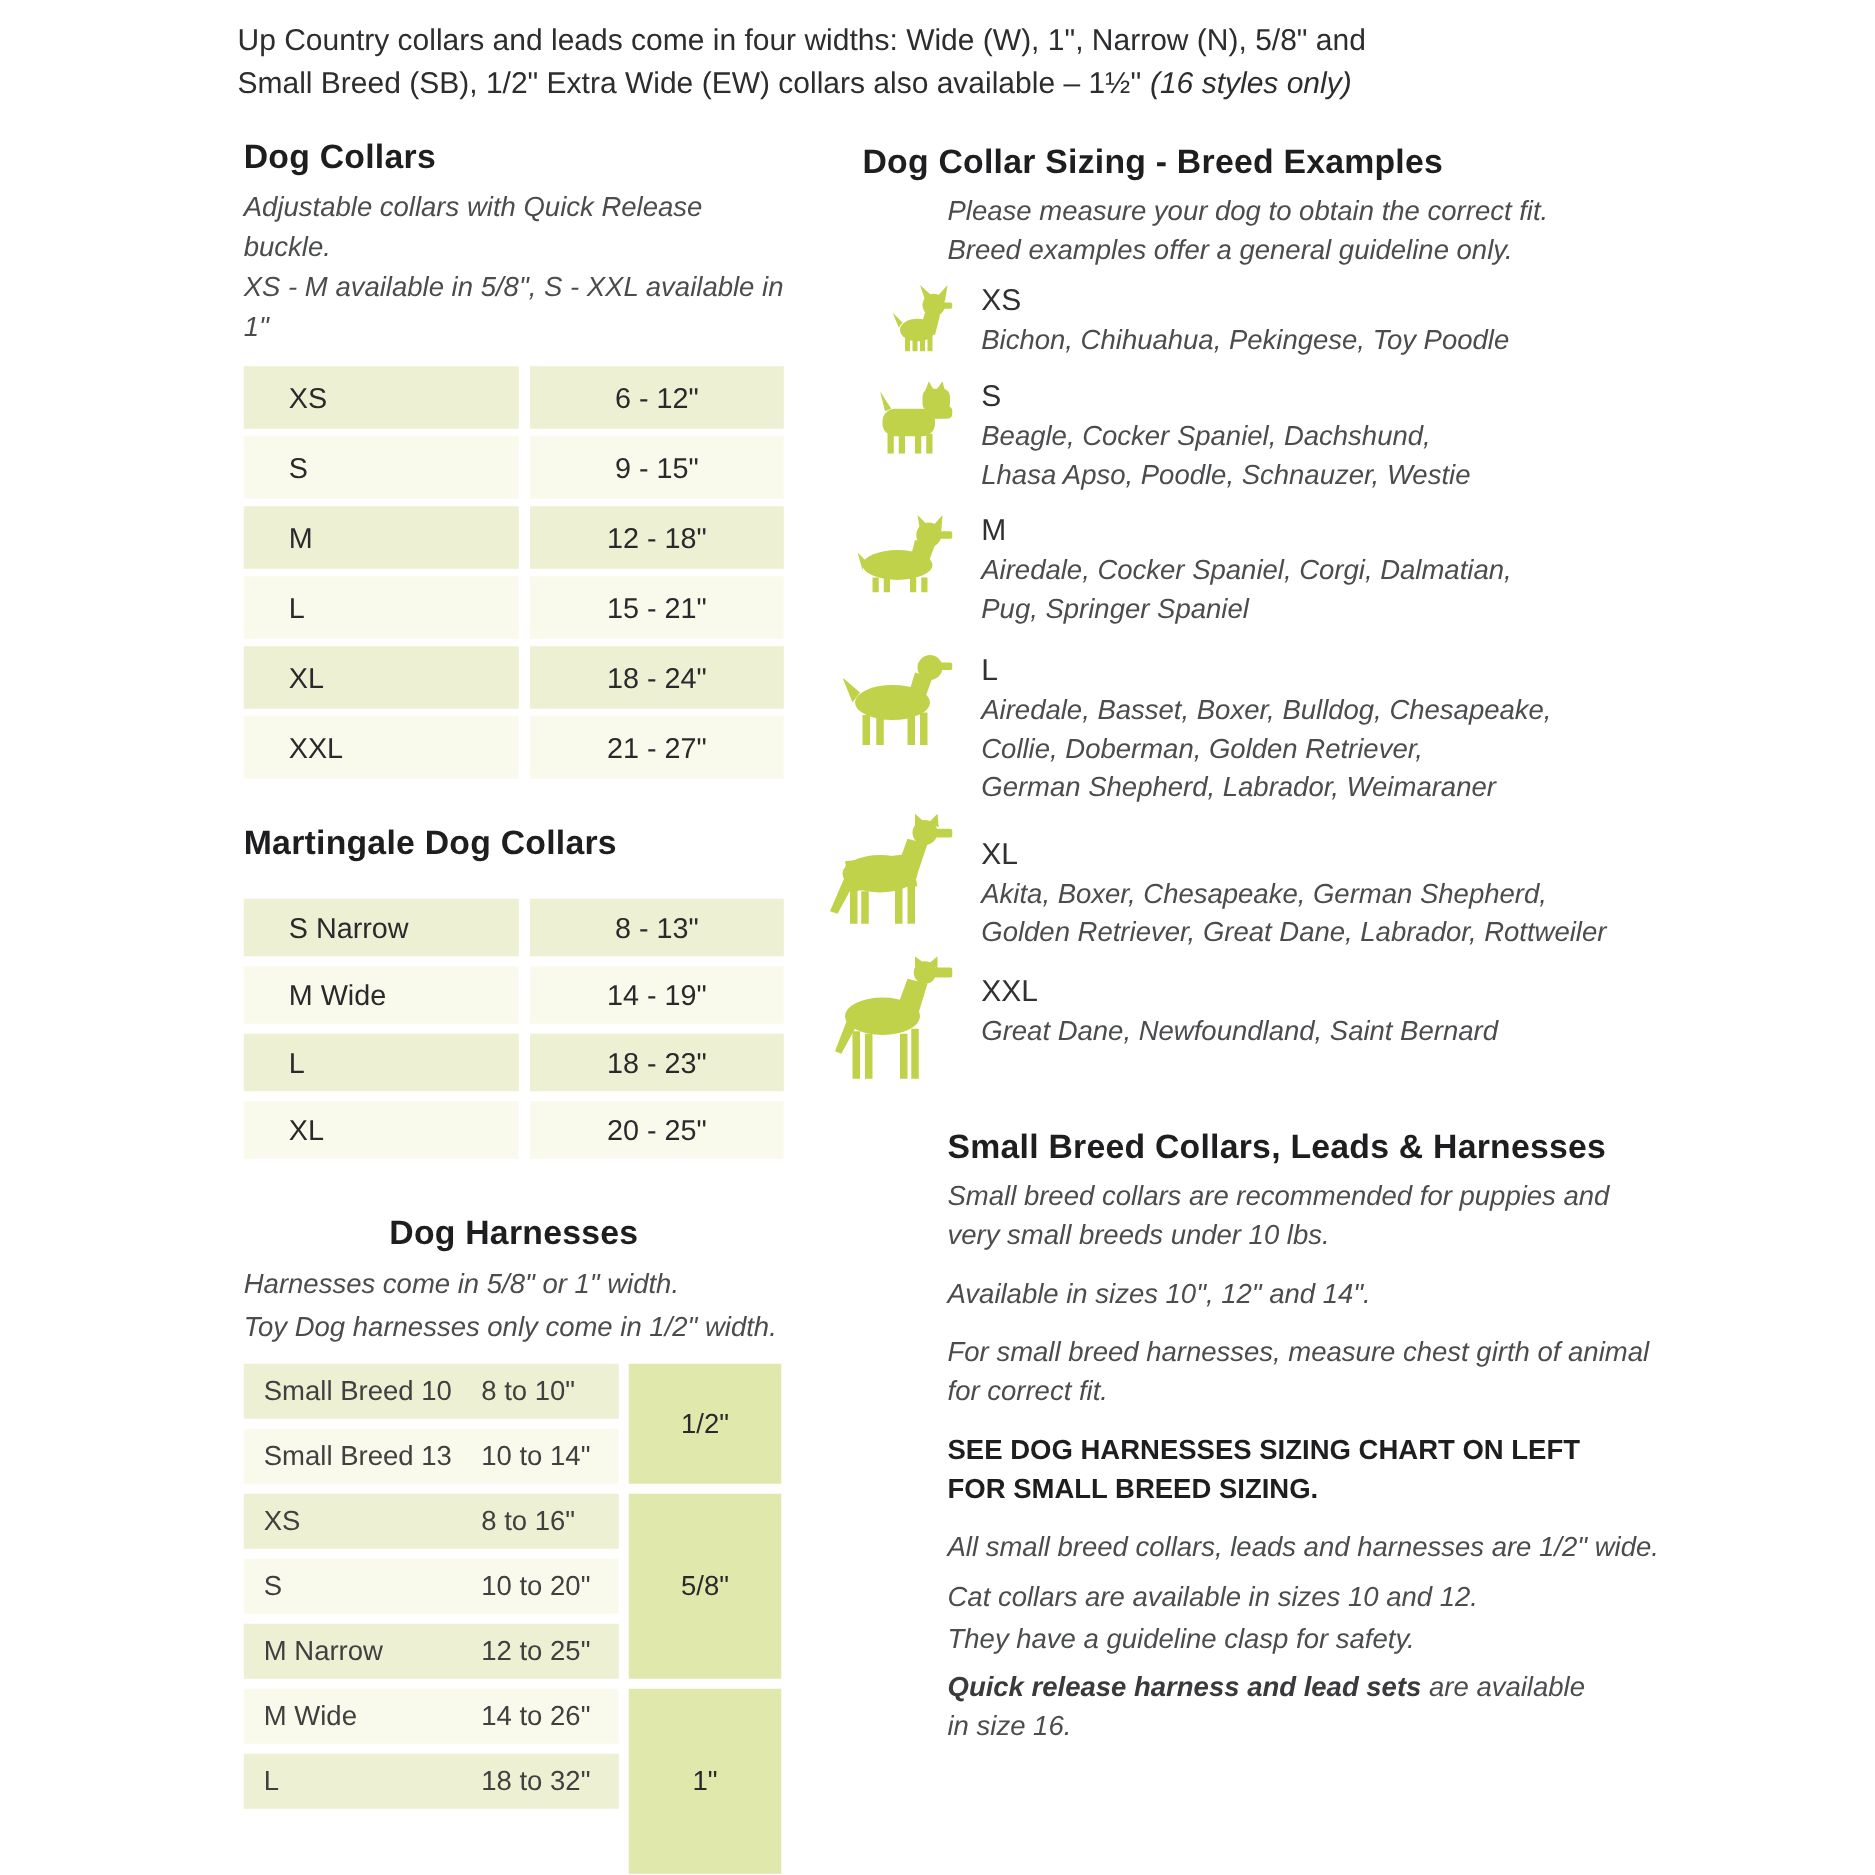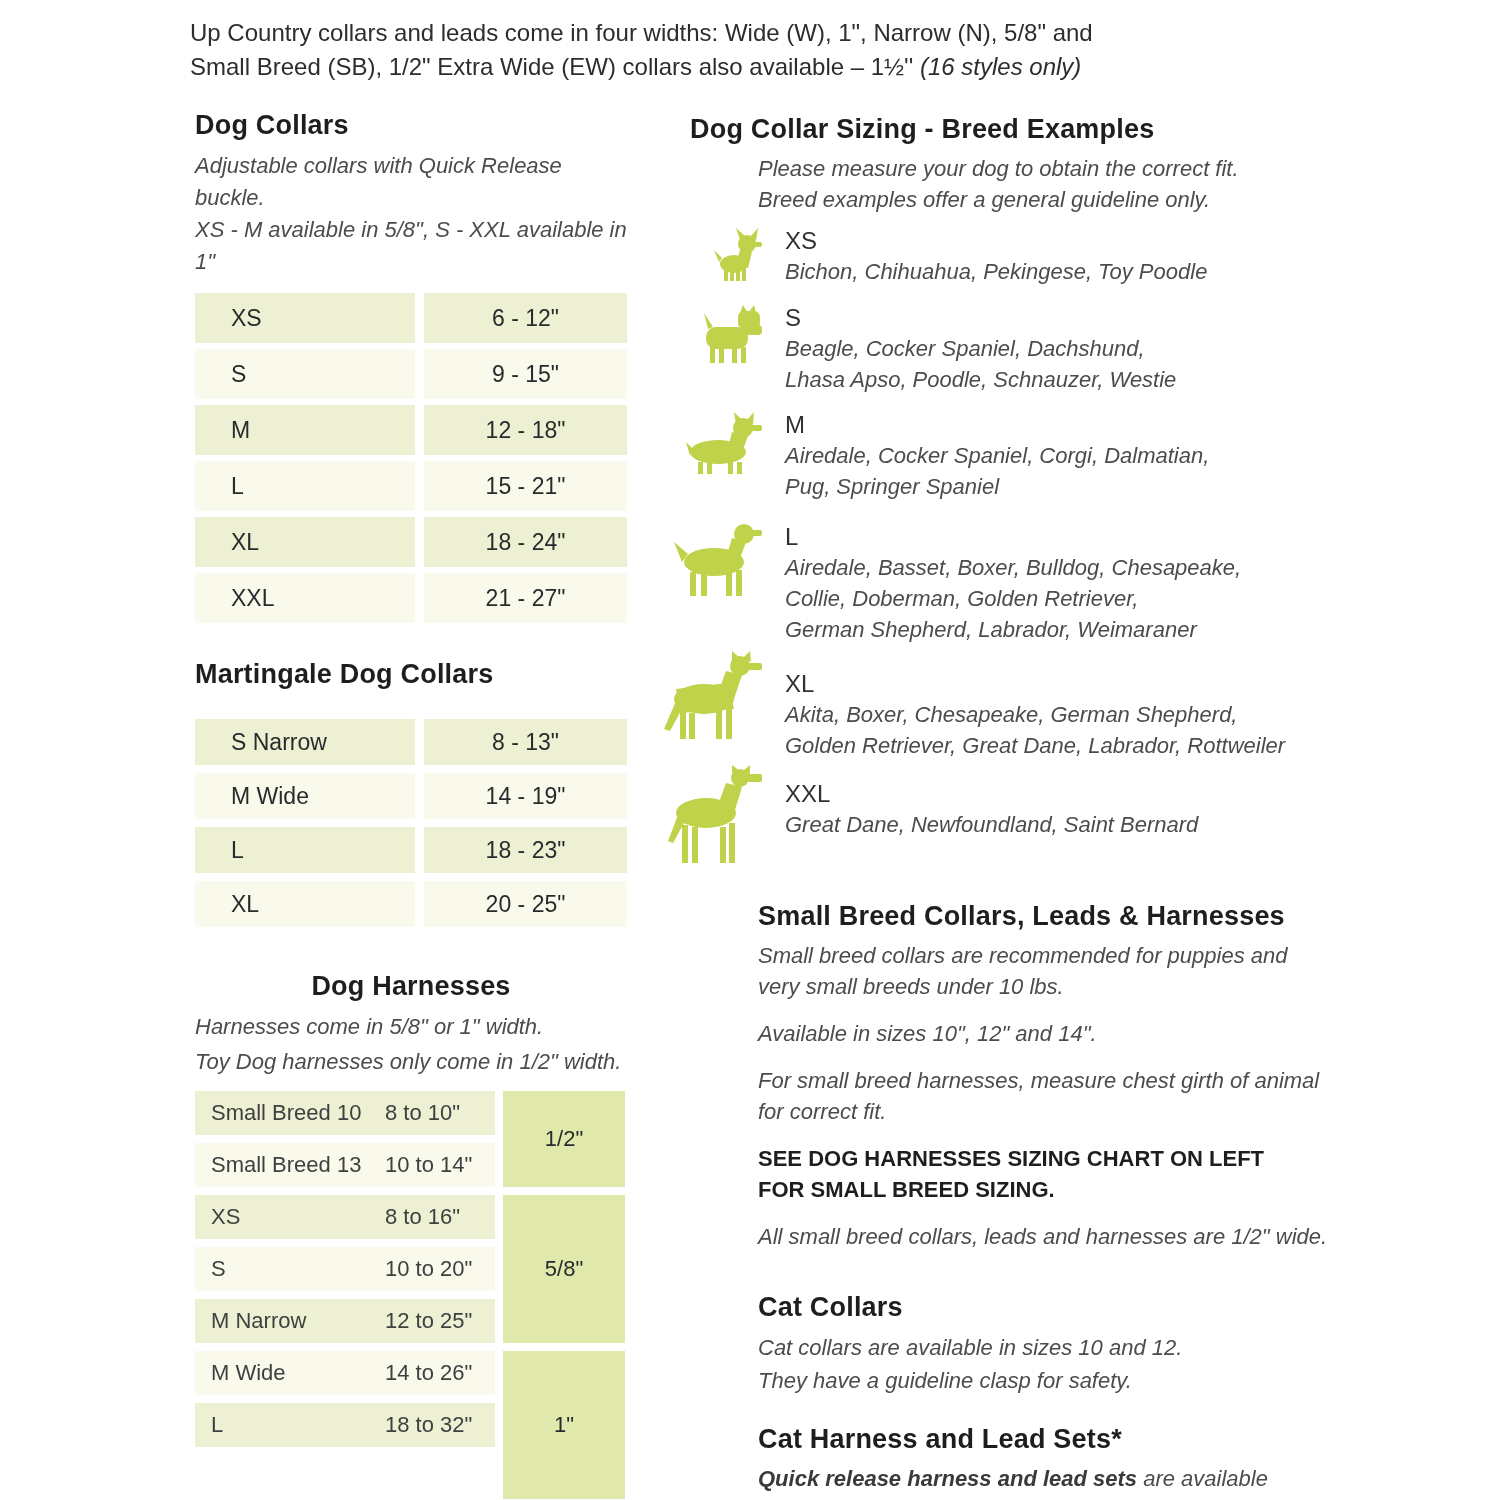--- a/index.html
+++ b/index.html
@@ -356,25 +356,23 @@
     <div class="para it" style="margin-top:16px;">
       <div>For small breed harnesses, measure chest girth of animal</div>
       <div>for correct fit.</div>
     </div>
     <div class="callout" style="margin-top:16px;">
       <div>SEE DOG HARNESSES SIZING CHART ON LEFT</div>
       <div>FOR SMALL BREED SIZING.</div>
     </div>
     <div class="para it" style="margin-top:16px;">All small breed collars, leads and harnesses are 1/2" wide.</div>
 
-    <h2 class="sec cat-title" style="margin-top:40px;">Cat Collars</h2>
     <div class="para it" style="margin-top:9px;">Cat collars are available in sizes 10 and 12.</div>
     <div class="para it" style="margin-top:2px;">They have a guideline clasp for safety.</div>
 
-    <h2 class="sec cat-title" style="margin-top:28px;">Cat Harness and Lead Sets*</h2>
     <div class="para it" style="margin-top:8px;">
       <div><span class="bold-it">Quick release harness and lead sets</span><span> are available</span></div>
       <div>in size 16.</div>
     </div>
 
   </div>
 
 </div>
 
 </body></html>

